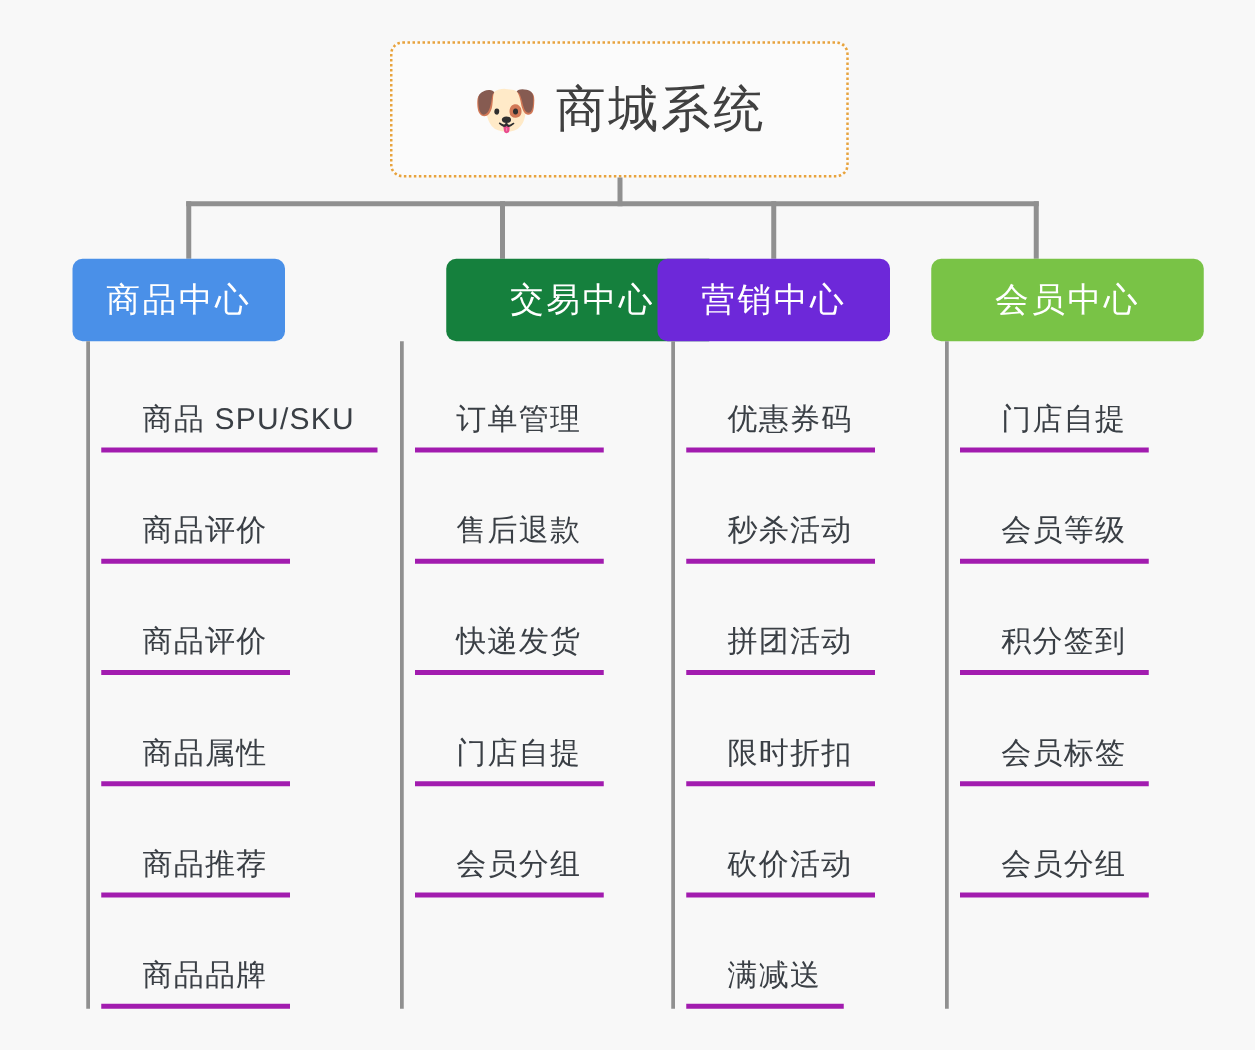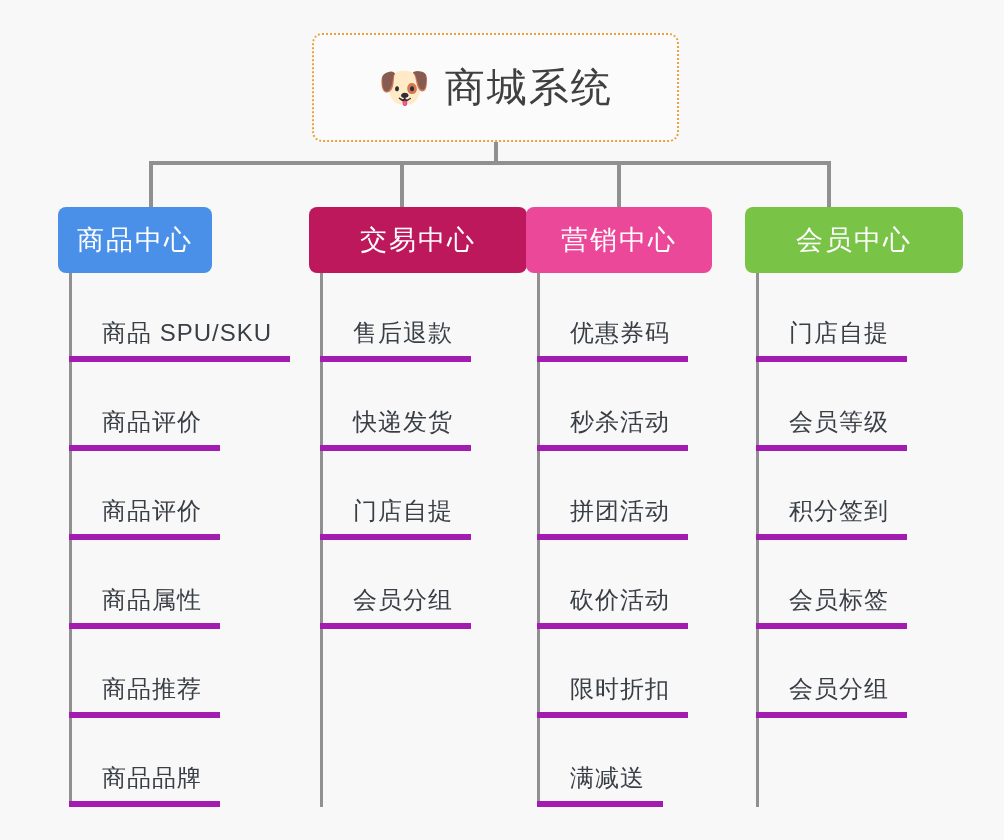--- a/index.html
+++ b/index.html
@@ -104,23 +104,23 @@
   }
   .leaf-item {
     position: relative;
     height: 89px;
     box-sizing: border-box;
     display: flex;
     align-items: flex-end;
   }
   .leaf-inner {
     position: relative;
-    margin-left: 11px;
+    margin-left: 23px;
     padding: 0 18px 7px 33px;
-    border-bottom: 6px solid #a21caf;
+    border-bottom: 4px solid #a21caf;
     display: inline-block;
   }
   .leaf-label {
     font-size: 24px;
     color: #3a3f45;
     white-space: nowrap;
     letter-spacing: 1px;
   }
 </style>
 </head>
@@ -134,21 +134,21 @@
   </div>
 
   <div class="conn conn-v-root"></div>
   <div class="conn conn-bus"></div>
   <div class="conn conn-drop" style="left:149px;"></div>
   <div class="conn conn-drop" style="left:400px;"></div>
   <div class="conn conn-drop" style="left:617px;"></div>
   <div class="conn conn-drop" style="left:827px;"></div>
 
   <div class="column" style="left:58px;">
-    <div class="cat-box" style="width: 154px; background: rgb(74, 144, 232);">
+    <div class="cat-box" style="width: 170px; background: rgb(74, 144, 232);">
       <span>商品中心</span>
     </div>
     <div class="leaf-list">
       <div class="spine" style="height: 534px;"></div>
       <div class="leaf-item">
           <div class="leaf-inner"><span class="leaf-label">商品 SPU/SKU</span></div>
         </div>
       <div class="leaf-item">
           <div class="leaf-inner"><span class="leaf-label">商品评价</span></div>
         </div>
@@ -161,60 +161,63 @@
       <div class="leaf-item">
           <div class="leaf-inner"><span class="leaf-label">商品推荐</span></div>
         </div>
       <div class="leaf-item">
           <div class="leaf-inner"><span class="leaf-label">商品品牌</span></div>
         </div>
     </div>
   </div>
 
   <div class="column" style="left:309px;">
-    <div class="cat-box" style="width: 218px; background: #be185d;">
+    <div class="cat-box" style="width: 218px; background: #15803d; margin-left: 48px;">
       <span>交易中心</span>
     </div>
     <div class="leaf-list">
       <div class="spine" style="height: 534px;"></div>
       <div class="leaf-item">
+          <div class="leaf-inner"><span class="leaf-label">订单管理</span></div>
+        </div>
+      <div class="leaf-item">
           <div class="leaf-inner"><span class="leaf-label">售后退款</span></div>
         </div>
       <div class="leaf-item">
           <div class="leaf-inner"><span class="leaf-label">快递发货</span></div>
         </div>
       <div class="leaf-item">
           <div class="leaf-inner"><span class="leaf-label">门店自提</span></div>
         </div>
       <div class="leaf-item">
           <div class="leaf-inner"><span class="leaf-label">会员分组</span></div>
         </div>
     </div>
   </div>
 
   <div class="column" style="left:526px;">
-    <div class="cat-box" style="width: 186px; background: #ec4899;">
+    <div class="cat-box" style="width: 186px; background: #6d28d9;">
       <span>营销中心</span>
     </div>
     <div class="leaf-list">
       <div class="spine" style="height: 534px;"></div>
       <div class="leaf-item">
           <div class="leaf-inner"><span class="leaf-label">优惠券码</span></div>
         </div>
       <div class="leaf-item">
           <div class="leaf-inner"><span class="leaf-label">秒杀活动</span></div>
         </div>
       <div class="leaf-item">
           <div class="leaf-inner"><span class="leaf-label">拼团活动</span></div>
         </div>
       <div class="leaf-item">
+          <div class="leaf-inner"><span class="leaf-label">限时折扣</span></div>
+        </div>
+      <div class="leaf-item">
           <div class="leaf-inner"><span class="leaf-label">砍价活动</span></div>
-        </div>
-      <div class="leaf-item">
-          <div class="leaf-inner"><span class="leaf-label">限时折扣</span></div>
         </div>
       <div class="leaf-item">
           <div class="leaf-inner"><span class="leaf-label">满减送</span></div>
         </div>
     </div>
   </div>
 
   <div class="column" style="left:745px;">
     <div class="cat-box" style="width: 218px; background: rgb(121, 195, 70);">
       <span>会员中心</span>

